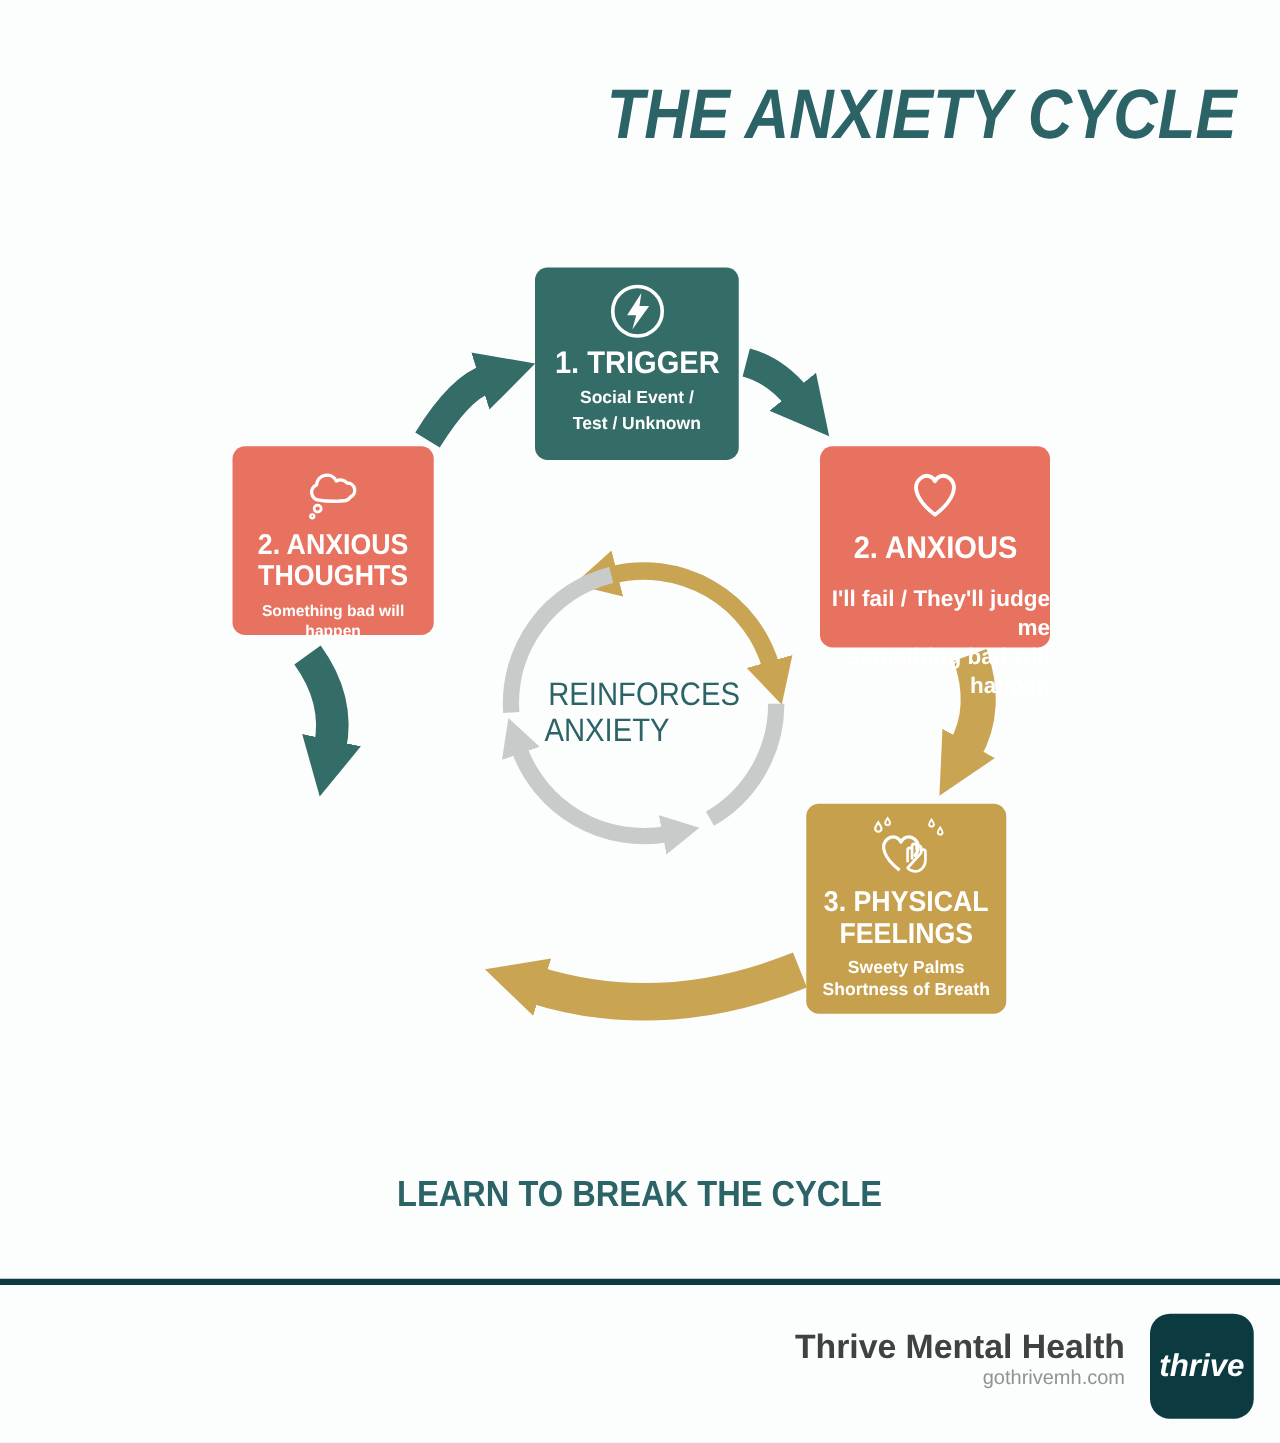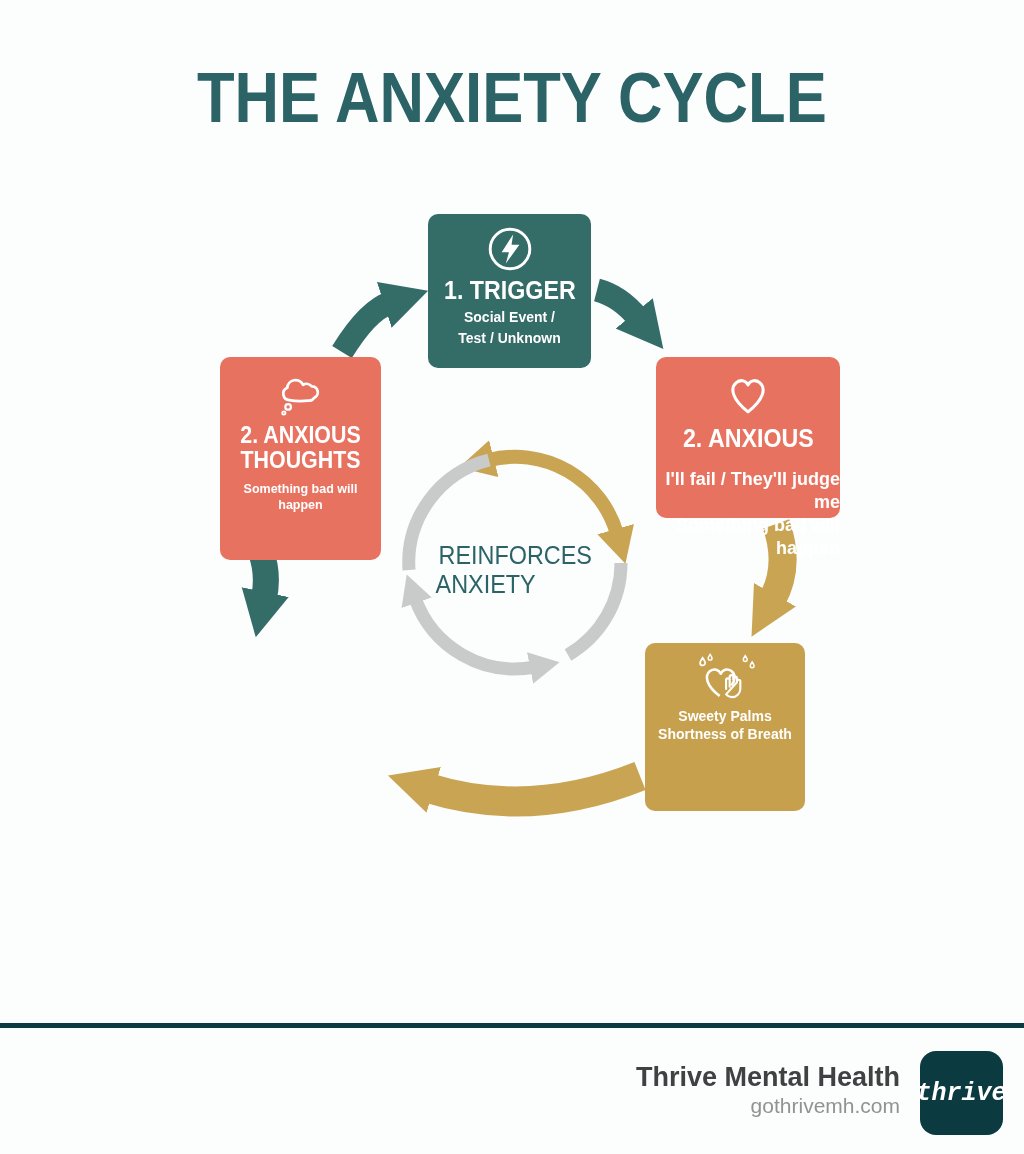--- a/index.html
+++ b/index.html
@@ -7,41 +7,41 @@
     --gold-arrow:#c9a553; --gray-box:#cccecd; --gray-arc:#c9cbca;
     --footer-bar:#0c3a41; --brand-text:#3f4242; --website-text:#8f9393; --white:#ffffff;
   }
   html,body{margin:0;padding:0;background:#eee;}
   .canvas{
     position:relative;width:1024px;height:1154px;background:#fcfdfd;
     font-family:"Liberation Sans",sans-serif;overflow:hidden;margin:0 auto;
   }
   
   .title{
-    position:absolute;top:58px;left:0;width:100%;text-align:center;
-    font-size:70px;font-weight:bold;color:var(--heading);margin:0;letter-spacing:0;
+    position:absolute;top:58px;left:0;width:100%;text-align:right;
+    font-size:56px;font-weight:bold;color:var(--heading);margin:0;letter-spacing:0;font-style:italic;
   }
   .title>span{display:inline-block;transform:scaleX(.88);transform-origin:center;}
   
   .overlay{position:absolute;left:0;top:0;z-index:1;}
   
   .box{
     position:absolute;z-index:2;border-radius:10px;display:flex;flex-direction:column;
     align-items:center;text-align:center;color:var(--white);box-sizing:border-box;padding-top:10px;
   }
   .box .label{font-weight:bold;line-height:1.1;}
   .box .label>span{display:inline-block;transform:scaleX(.93);transform-origin:center;}
   .box .sub{font-weight:bold;line-height:1.28;}
   .box-trigger{left:428px;top:214px;width:163px;height:154px;background:var(--teal);align-items:center;}
   .box-trigger .label{font-size:25px;margin-top:3px;}
   .box-trigger .sub{font-size:14px;margin-top:4px;}
   .box-anxious{left:656px;top:357px;width:184px;height:161px;background:var(--coral);}
   .box-anxious .label{font-size:25px;margin-top:8px;}
   .box-anxious .sub{font-size:18px;margin-top:15px;text-align:right;}
-  .box-thoughts{left:220px;top:357px;width:161px;height:203px;background:var(--coral);}
+  .box-thoughts{left:186px;top:357px;width:161px;height:151px;background:var(--coral);}
   .box-thoughts .label{font-size:23px;margin-top:2px;}
   .box-thoughts .sub{font-size:12.5px;margin-top:7px;}
   .box-physical{left:645px;top:643px;width:160px;height:168px;background:var(--gold);}
   .box-physical .label{font-size:23px;margin-top:6px;}
   .box-physical .sub{font-size:14px;margin-top:5px;}
   .box-avoidance{left:213px;top:647px;width:162px;height:165px;background:var(--gray-box);}
   .box-avoidance .label{font-size:23px;margin-top:4px;color:var(--heading);}
   .box-avoidance .sub{font-size:11.5px;margin-top:5px;}
   .icon{flex:0 0 auto;display:block;}
   
@@ -53,26 +53,26 @@
   
   .tagline{
     position:absolute;top:940px;left:0;width:100%;text-align:center;
     font-size:29px;font-weight:bold;color:var(--heading);
   }
   .tagline>span{display:inline-block;transform:scaleX(.9);transform-origin:center;}
   
   .divider{position:absolute;left:0;top:1023px;width:100%;height:5px;background:var(--footer-bar);}
   .brand-block{position:absolute;right:124px;top:1061px;text-align:right;z-index:2;}
   .brand-name{font-size:27px;font-weight:bold;color:var(--brand-text);line-height:1.2;}
-  .brand-site{font-size:21px;color:var(--website-text);line-height:1.2;}
+  .brand-site{font-size:16px;color:var(--website-text);line-height:1.2;}
   .logo{
     position:absolute;left:920px;top:1051px;width:83px;height:84px;border-radius:16px;
     background:var(--footer-bar);display:flex;align-items:center;justify-content:center;z-index:2;
   }
-  .logo span{font-size:25px;font-weight:bold;font-style:italic;color:var(--white);font-family:Liberation Mono, monospace;}
+  .logo span{font-size:25px;font-weight:bold;font-style:italic;color:var(--white);}
 </style>
 </head>
 <body>
 
 <div class="canvas">
 
   <h1 class="title"><span>THE ANXIETY CYCLE</span></h1>
 
   <svg class="overlay" width="1024" height="1154" viewBox="0 0 1024 1154" aria-hidden="true">
     <defs>
@@ -139,30 +139,32 @@
 
   <div class="box box-physical">
     <svg class="icon" width="66" height="50" viewBox="0 0 62 46">
       <path d="M26 40 C14 31 11 21 17 16.5 C21 13.5 25.4 15.3 27 19 C28.6 15.3 33 13.5 37 16.5 C41 19.6 41 25 37 30" fill="none" stroke="#fff" stroke-width="2.4" stroke-linejoin="round"></path>
       <path d="M32 34 v-9 a1.7 1.7 0 0 1 3.4 0 v7 m0 -7 v-3 a1.7 1.7 0 0 1 3.4 0 v3 m0 0 v-1.6 a1.7 1.7 0 0 1 3.4 0 v3.6 m0 0 v-.8 a1.6 1.6 0 0 1 3.2 0 v6.8 a8 8 0 0 1 -8 8 a7.4 7.4 0 0 1 -5.4 -2.6 z" fill="none" stroke="#fff" stroke-width="2" stroke-linejoin="round"></path>
       <path d="M10 4 c-1.6 2.4 -2.4 3.7 -2.4 4.8 a2.4 2.4 0 0 0 4.8 0 c0 -1.1 -.8 -2.4 -2.4 -4.8 z" fill="none" stroke="#fff" stroke-width="1.6"></path>
       <path d="M17 0.8 c-1.2 1.8 -1.8 2.8 -1.8 3.6 a1.8 1.8 0 0 0 3.6 0 c0 -.8 -.6 -1.8 -1.8 -3.6 z" fill="none" stroke="#fff" stroke-width="1.4"></path>
       <path d="M50 2 c-1.2 1.8 -1.8 2.8 -1.8 3.6 a1.8 1.8 0 0 0 3.6 0 c0 -.8 -.6 -1.8 -1.8 -3.6 z" fill="none" stroke="#fff" stroke-width="1.4"></path>
       <path d="M56.5 8 c-1.2 1.8 -1.8 2.8 -1.8 3.6 a1.8 1.8 0 0 0 3.6 0 c0 -.8 -.6 -1.8 -1.8 -3.6 z" fill="none" stroke="#fff" stroke-width="1.4"></path>
     </svg>
+    <div class="label"><span>3. PHYSICAL FEELINGS</span></div>
     <div class="sub">Sweety Palms</div>
     <div class="sub" style="margin-top:0;">Shortness of Breath</div>
   </div>
 
 
   <div class="center-text">
     <div><span>REINFORCES</span></div>
     <div><span>ANXIETY</span></div>
   </div>
 
+  <div class="tagline"><span>LEARN TO BREAK THE CYCLE</span></div>
 
   <div class="divider"></div>
   <div class="brand-block">
     <div class="brand-name">Thrive Mental Health</div>
     <div class="brand-site">gothrivemh.com</div>
   </div>
   <div class="logo">
     <span>thrive</span>
   </div>
 

